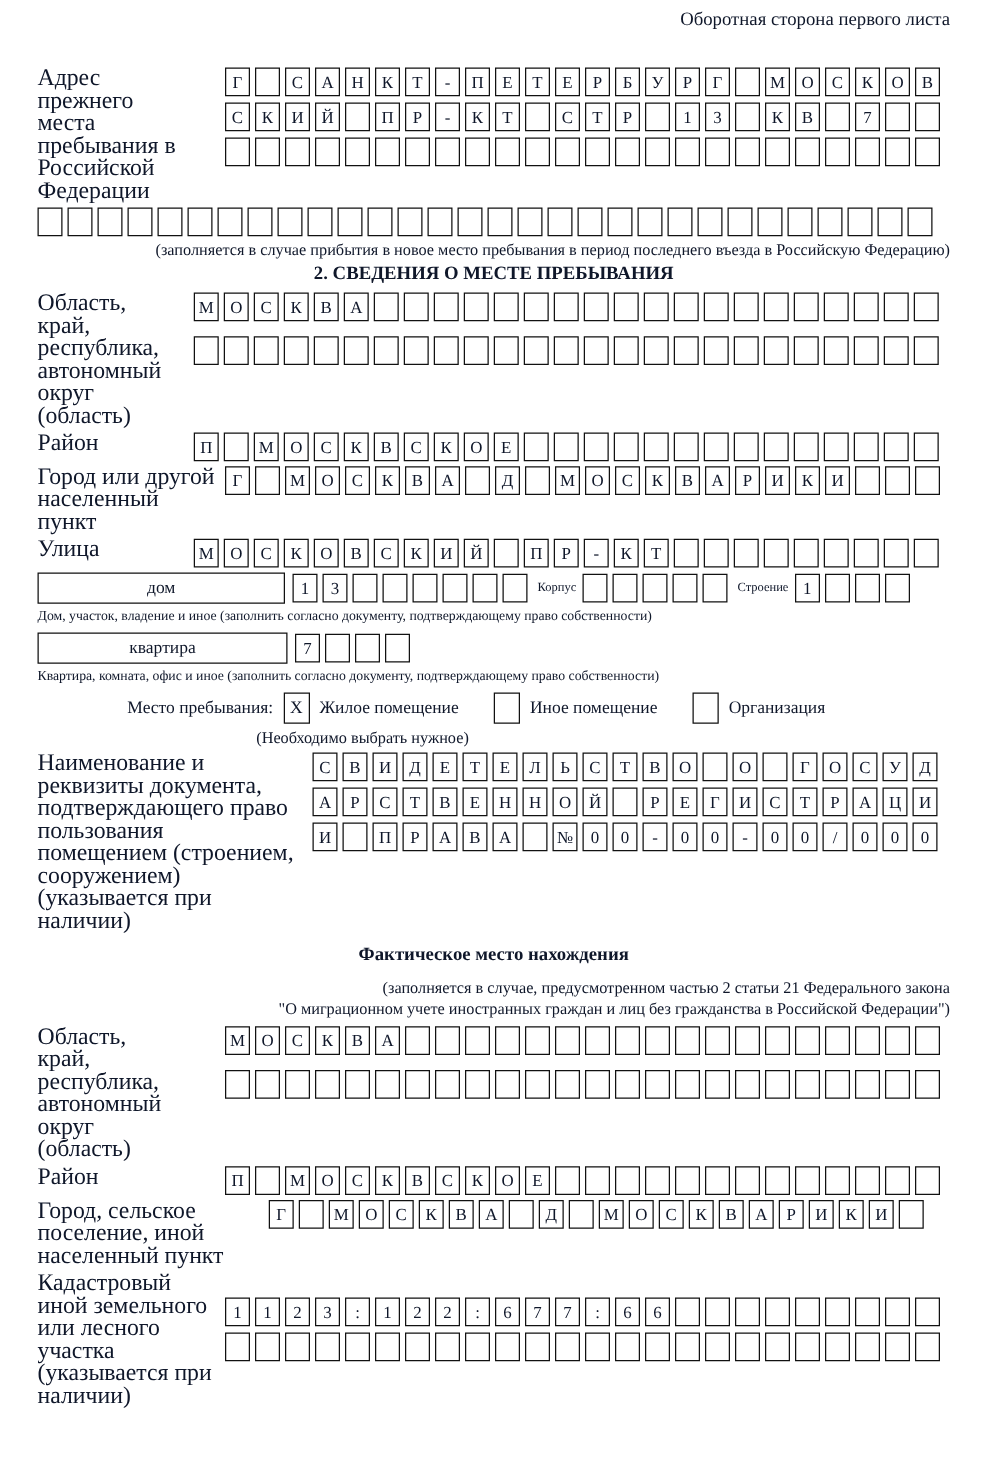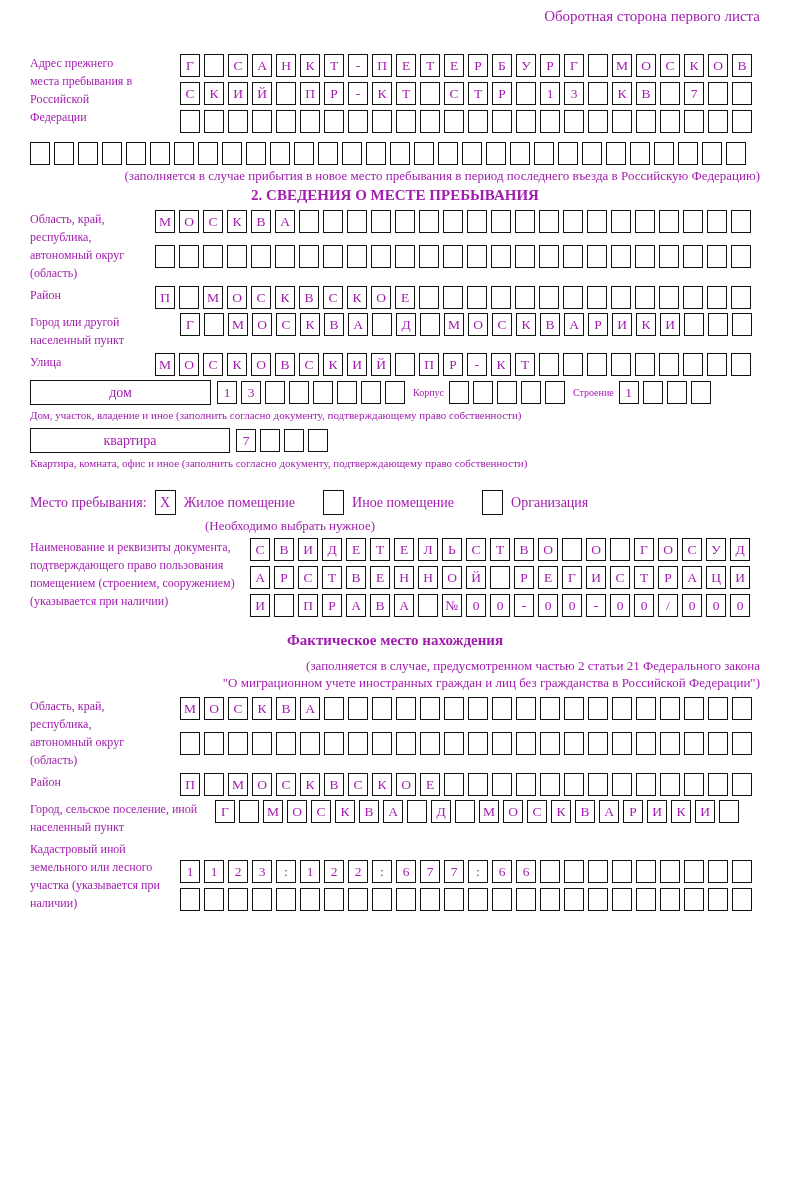--- a/index.html
+++ b/index.html
@@ -1,25 +1,25 @@
 <!DOCTYPE html>
 <html><head>
 <meta charset="utf-8">
 <style>
   html,body { margin:0; padding:0; background:#ffffff; }
   .page {
     width:800px; height:1180px; box-sizing:border-box;
     padding:8px 40px 0 30px; position:relative;
-    font-family:"Liberation Serif","DejaVu Serif",serif; color:#a21caf;
+    font-family:"Liberation Serif","DejaVu Serif",serif; color:#0f172a;
     overflow:hidden;
   }
   .right-head { text-align:right; font-size:15px; height:20px; margin-bottom:26px; }
 
   .frow { display:flex; align-items:flex-start; margin-bottom:4px; }
-  .flabel { font-size:12px; line-height:18px; flex:none; box-sizing:border-box; }
+  .flabel { font-size:19px; line-height:18px; flex:none; box-sizing:border-box; }
   .w150 { width:150px; padding-right:35px; }
   .w125 { width:125px; padding-right:25px; }
   .w150b { width:150px; padding-right:2px; }
   .w185 { width:185px; padding-right:8px; }
   .w220 { width:220px; padding-right:15px; }
   .w150c { width:150px; padding-right:0; }
 
   .cellrow { display:flex; flex:none; }
   .grid .cellrow { margin-bottom:5px; }
   .grid.gap .cellrow { margin-bottom:12px; }
@@ -37,25 +37,25 @@
 
   .h2 { font-weight:bold; text-align:center; font-size:15px; margin:3px 0 6px 0; }
   .h2b { font-weight:bold; text-align:center; font-size:15px; margin:10px 0 8px 0; }
 
   .inline-row { display:flex; align-items:center; margin-bottom:2px; }
   .type-box {
     box-sizing:border-box; border:1.5px solid #111; height:25px;
     display:flex; align-items:center; justify-content:center;
     font-size:14px; flex:none; background:#fff;
   }
-  .dom-w { width:181px; margin-right:6px; }
+  .dom-w { width:198px; margin-right:6px; }
   .kv-w { width:200px; margin-right:6px; }
   .mid-label { font-size:10px; margin:0 5px 0 4px; flex:none; }
 
-  .stay { margin-top:18px; }
+  .stay { margin-top:4px;justify-content:center; }
   .stay-label { font-size:14px; margin-right:8px; }
   .checkbox {
     width:21px; height:25px; box-sizing:border-box; border:1.5px solid #111;
     display:inline-flex; align-items:center; justify-content:center;
     font-size:14px; flex:none; background:#fff;
   }
   .opt-label { font-size:14px; margin:0 28px 0 8px; }
   .choose { margin-left:175px; margin-bottom:4px; }
 
   .offset-rows { margin-top:20px; }

